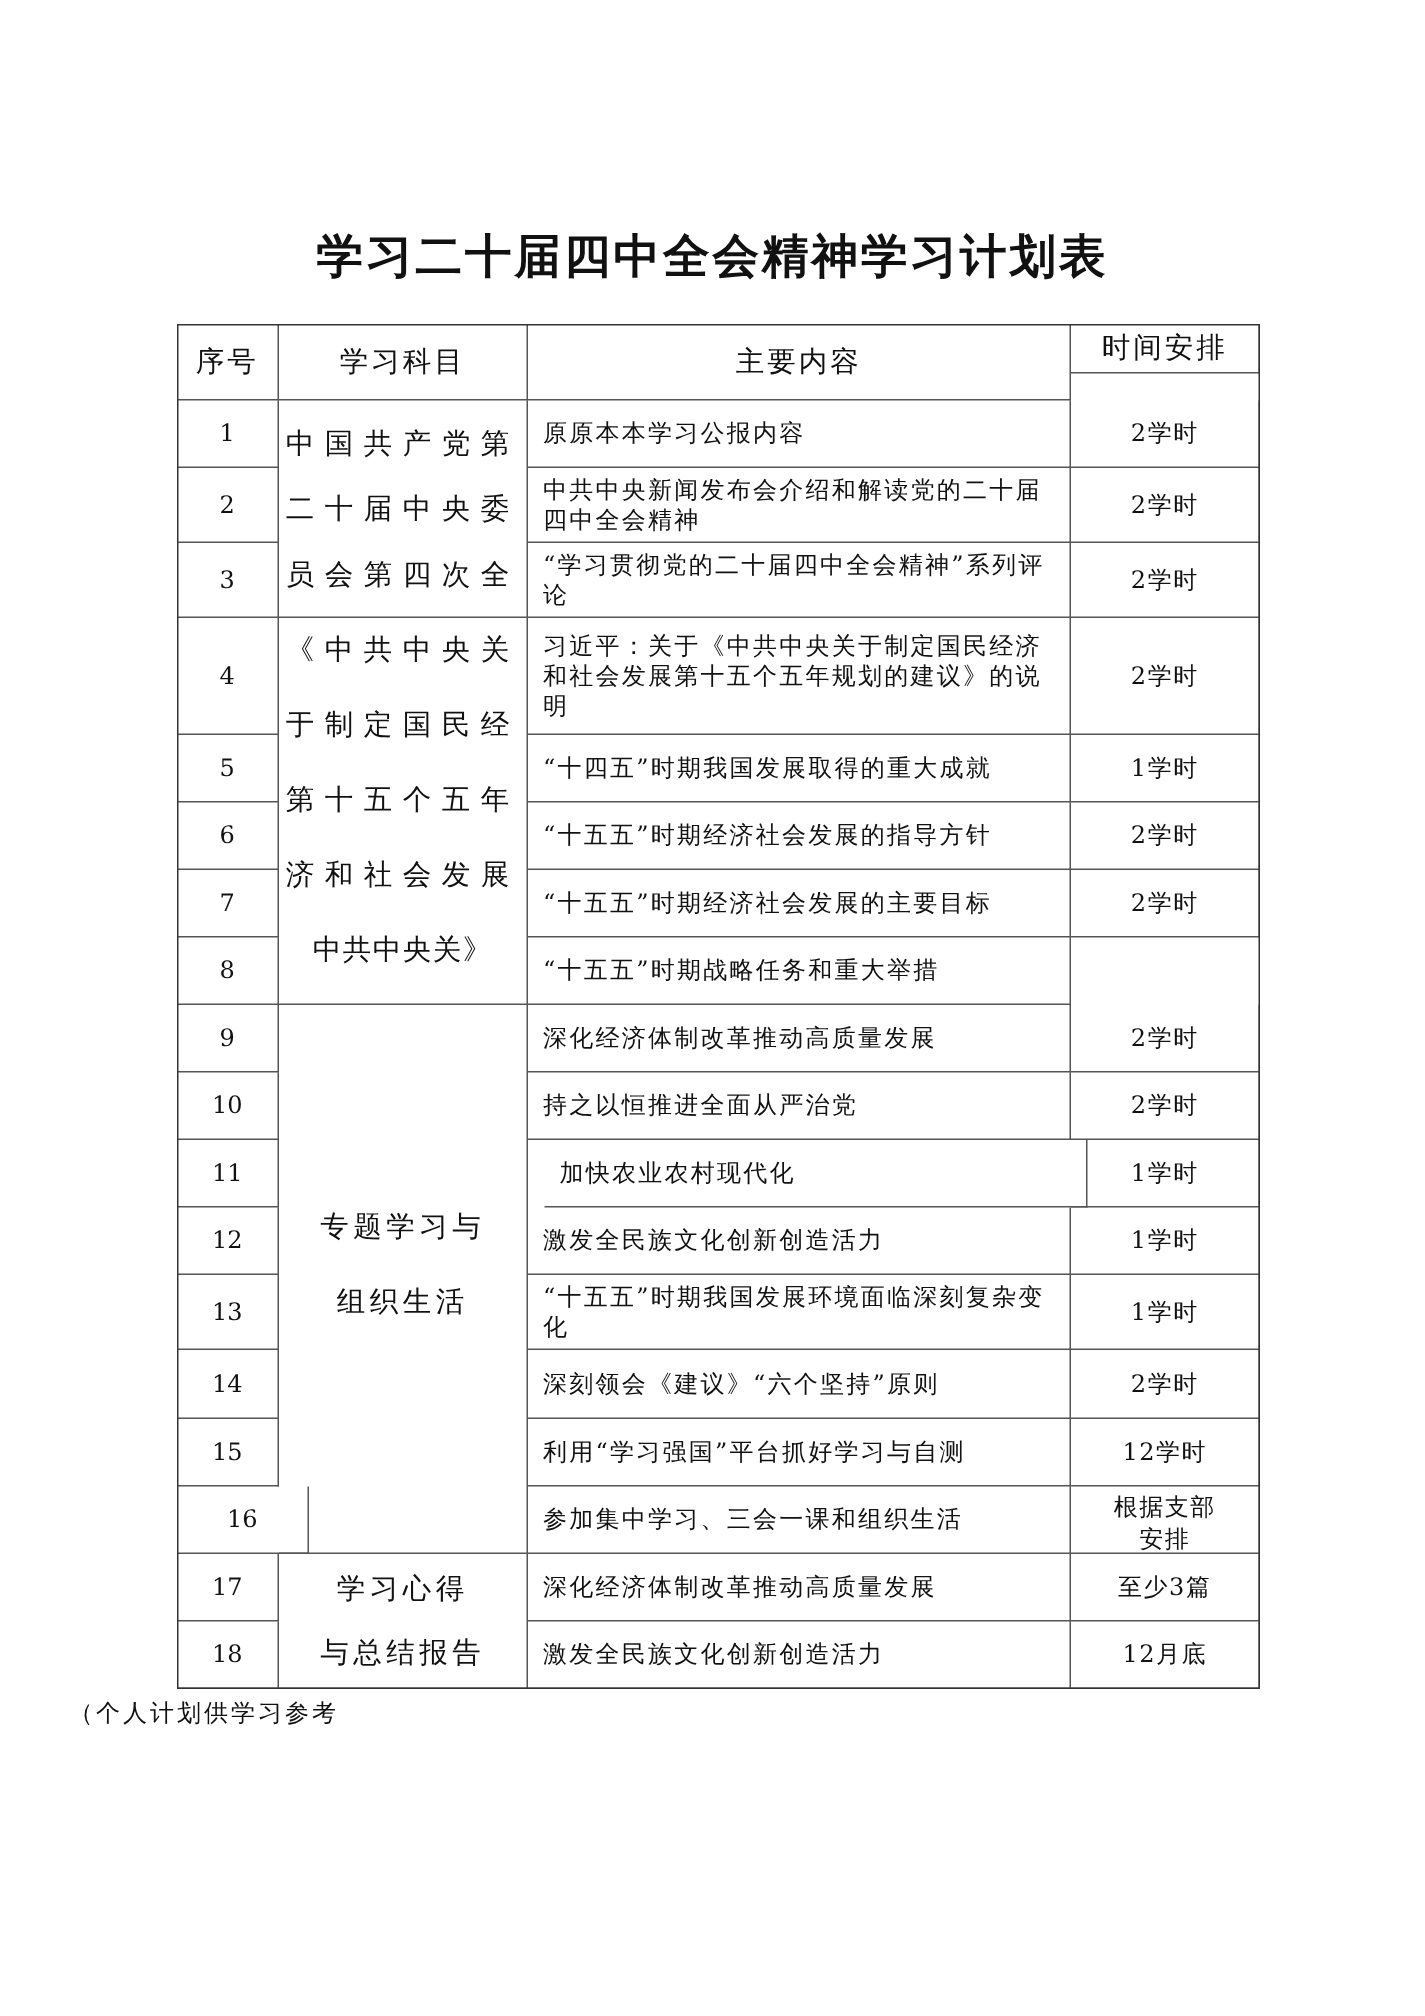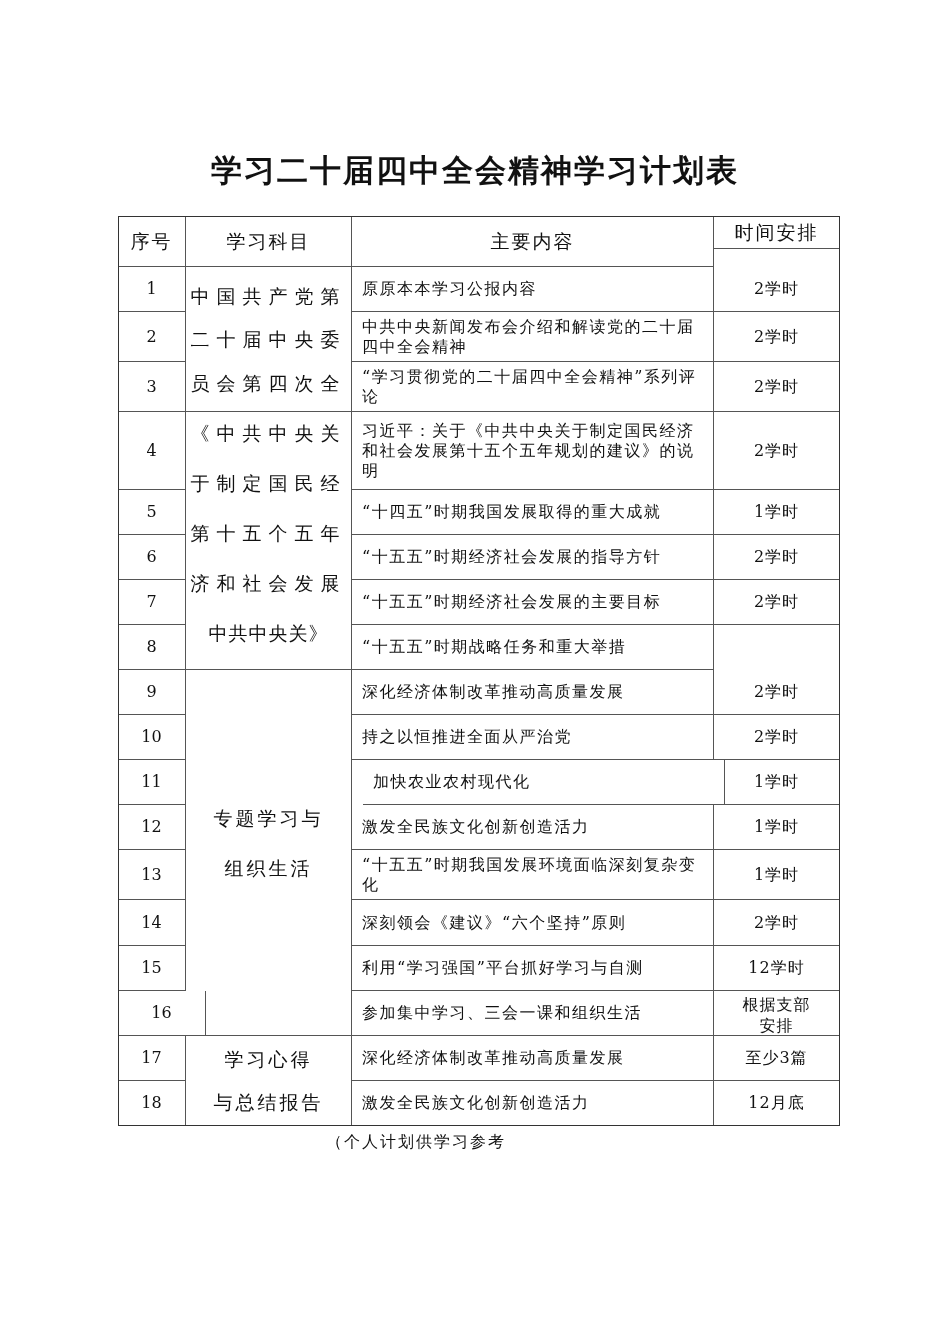--- a/index.html
+++ b/index.html
@@ -23,21 +23,21 @@
     }
     .frame { position: absolute; left: 0; top: 0; width: 722px; height: 910px;
       box-sizing: border-box; border: 1px solid #333; pointer-events: none; }
     .hdr { font-size: 19px; letter-spacing: 2px; }
     .content { justify-content: flex-start; text-align: left; padding: 0 8px 0 10px; letter-spacing: 1.5px; }
     .subj { flex-direction: column; justify-content: flex-start; padding-top: 14px; font-size: 19px; letter-spacing: 7px; }
     .subj span { display: block; height: 50px; line-height: 30px; }
     .subj-c { flex-direction: column; font-size: 19px; letter-spacing: 3px; }
     .subj-c span { display: block; height: 50px; line-height: 30px; }
     .time { letter-spacing: 1px; }
-    .footnote { position: absolute; left: 0; width: 832px; top: 1132px; text-align: center; font-size: 16px; letter-spacing: 2px; }
+    .footnote { position: absolute; left: 0; width: 832px; top: 1132px; text-align: left; font-size: 16px; letter-spacing: 2px; padding-left: 46px; }
   </style>
 </head>
 <body>
 
 <div class="title">学习二十届四中全会精神学习计划表</div>
 
 <div class="grid">
 
   <div class="cell hdr" style="left:0;top:0;width:68px;height:51px;">序号</div>
   <div class="cell hdr" style="left:68px;top:0;width:166px;height:51px;">学习科目</div>

